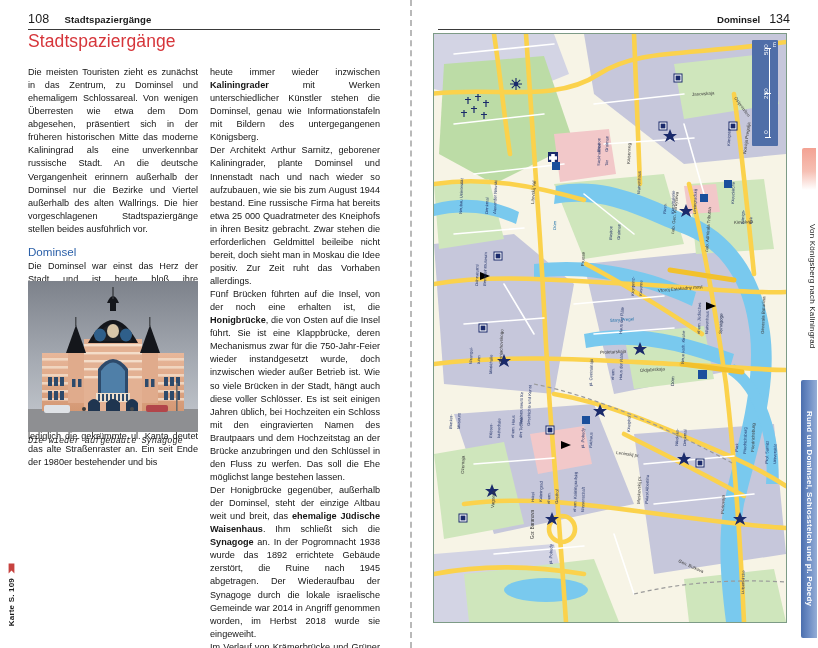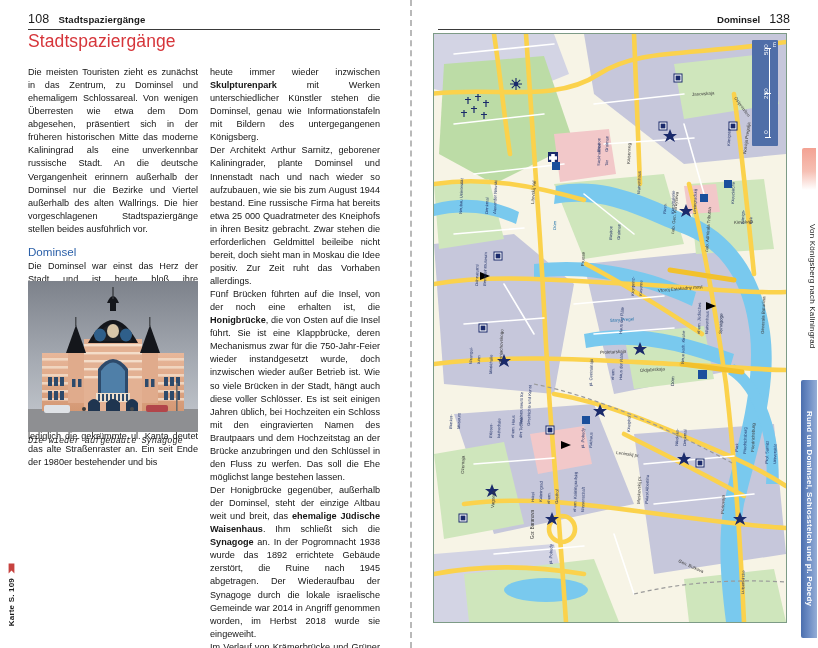--- a/index.html
+++ b/index.html
@@ -16,21 +16,21 @@
     position:absolute;left:410px;top:0;width:0;height:648px;
     border-left:2px dashed #b9b9b9;
   }
 
   
   .page-left{position:absolute;left:0;top:0;width:410px;height:648px;}
   .running-head{
     position:absolute;left:28px;top:12px;width:352px;
     border-bottom:1.1px solid #3a3a3a;
     padding-bottom:3px;
-    display:flex;align-items:baseline;gap:9px;
+    display:flex;align-items:baseline;gap:15px;
   }
   .rh-folio{font-size:12.5px;font-weight:400;letter-spacing:.2px;color:#1b1b1b;}
   .rh-title{font-size:9.6px;font-weight:700;letter-spacing:.1px;color:#1b1b1b;}
 
   .chapter-title{
     position:absolute;left:28px;top:31px;
     font-size:17.5px;color:#d6353a;font-weight:400;letter-spacing:.1px;
   }
 
   .cols{
@@ -252,21 +252,21 @@
             <rect x="118" y="124" width="22" height="7" rx="2" fill="#b2454a"></rect>
             <circle cx="56" cy="128" r="2" fill="#3a3a3a"></circle>
             <circle cx="104" cy="128" r="2" fill="#4a4a4a"></circle>
             <rect x="148" y="102" width="1.6" height="28" fill="#6a6a6a"></rect>
           </svg>
           <div class="photo-cap">Die wieder aufgebaute Synagoge</div>
         </div>
       </div>
 
       <div class="col col-b">
-        <p class="para"><span>heute immer wieder inzwischen </span><b>Skulpturenpark</b><span> mit Werken unterschiedlicher Künstler stehen die Dominsel, genau wie Informationstafeln mit Bildern des untergegangenen Königsberg.</span></p>
+        <p class="para"><span>heute immer wieder inzwischen </span><b>Kaliningrader</b><span> mit Werken unterschiedlicher Künstler stehen die Dominsel, genau wie Informationstafeln mit Bildern des untergegangenen Königsberg.</span></p>
         <p class="para">Der Architekt Arthur Sarnitz, geborener Kaliningrader, plante Dominsel und Innenstadt nach und nach wieder so aufzubauen, wie sie bis zum August 1944 bestand. Eine russische Firma hat bereits etwa 25 000 Quadratmeter des Kneiphofs in ihren Besitz gebracht. Zwar stehen die erforderlichen Geldmittel beileibe nicht bereit, doch sieht man in Moskau die Idee positiv. Zur Zeit ruht das Vorhaben allerdings.</p>
         <p class="para"><span>Fünf Brücken führten auf die Insel, von der noch eine erhalten ist, die </span><b>Honigbrücke</b><span>, die von Osten auf die Insel führt. Sie ist eine Klappbrücke, deren Mechanismus zwar für die 750-Jahr-Feier wieder instandgesetzt wurde, doch inzwischen wieder außer Betrieb ist. Wie so viele Brücken in der Stadt, hängt auch diese voller Schlösser. Es ist seit einigen Jahren üblich, bei Hochzeiten ein Schloss mit den eingravierten Namen des Brautpaars und dem Hochzeitstag an der Brücke anzubringen und den Schlüssel in den Fluss zu werfen. Das soll die Ehe möglichst lange bestehen lassen.</span></p>
         <p class="para"><span>Der Honigbrücke gegenüber, außerhalb der Dominsel, steht der einzige Altbau weit und breit, das </span><b>ehemalige Jüdische Waisenhaus</b><span>. Ihm schließt sich die </span><b>Synagoge</b><span> an. In der Pogromnacht 1938 wurde das 1892 errichtete Gebäude zerstört, die Ruine nach 1945 abgetragen. Der Wiederaufbau der Synagoge durch die lokale israelische Gemeinde war 2014 in Angriff genommen worden, im Herbst 2018 wurde sie eingeweiht.</span></p>
         <p class="para">Im Verlauf von Krämerbrücke und Grüner Brücke am Westrand der Insel über-</p>
       </div>
     </div>
 
     <div class="tab-left">
       <span class="tab-text">Karte S. 109</span>
       <svg class="bookmark-ico" viewBox="0 0 7 11">
@@ -274,21 +274,21 @@
       </svg>
     </div>
   </div>
 
   <div class="gutter"></div>
 
   <div class="page-right">
 
     <div class="running-head-r">
       <span class="rh-title-r">Dominsel</span>
-      <span class="rh-folio-r">138</span>
+      <span class="rh-folio-r">134</span>
     </div>
 
     <div class="map-frame">
       <svg class="map-svg" viewBox="0 0 352 588">
         <defs>
           <style>
             .wtr{fill:#79c9ee}
             .grn{fill:#cfe6bc}
             .grn2{fill:#bcdca6}
             .blk{fill:#c6c7db}

